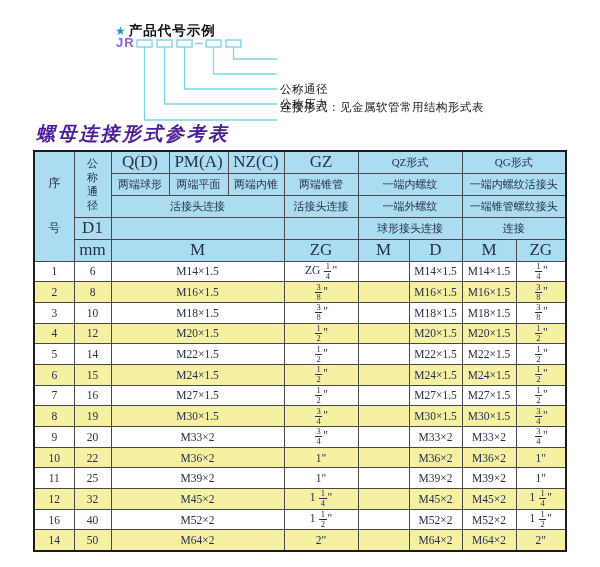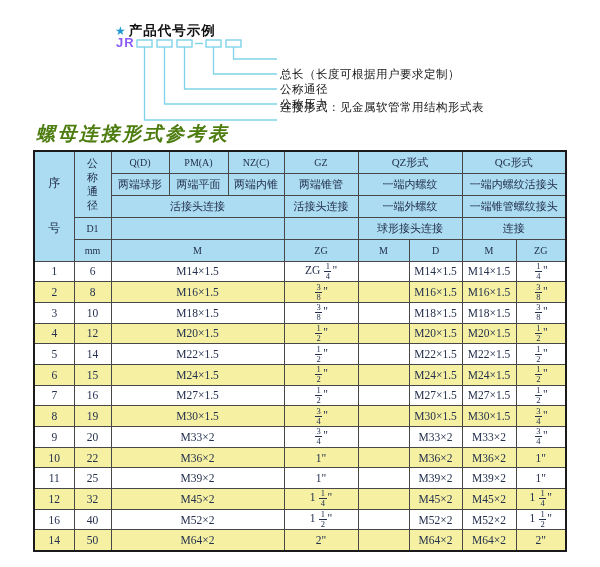--- a/index.html
+++ b/index.html
@@ -23,30 +23,30 @@
   .diagram-title{position:absolute;left:115px;top:22px;font-size:13.5px;font-weight:bold;
     font-family:"Liberation Sans","DejaVu Sans",sans-serif;letter-spacing:1px;color:#111;}
   .diagram-title .star{color:var(--star);margin-right:2px;font-size:12px;}
   .jr-prefix{position:absolute;left:116px;top:35px;font-size:13px;font-weight:bold;
     font-family:"Liberation Sans","DejaVu Sans",sans-serif;color:#8b5cf6;letter-spacing:1px;}
   .dlabel{position:absolute;left:280px;font-size:11.5px;color:#161616;white-space:nowrap;
     letter-spacing:0.5px;line-height:14px;}
 
   
   .table-title{position:absolute;left:36px;top:121px;font-size:19px;font-weight:bold;
-    letter-spacing:2.5px;color:#4d7c0f;font-style:italic;}
+    letter-spacing:2.5px;color:#4c1d95;font-style:italic;}
 
   
   table{position:absolute;left:33px;top:150px;width:532px;border-collapse:collapse;
     table-layout:fixed;font-size:11px;color:var(--text);}
   th,td{border:1px solid var(--border);text-align:center;vertical-align:middle;
     padding:0 1px;overflow:hidden;}
   table{border:2px solid var(--outer-border);}
   thead th{background:var(--header-bg);font-weight:normal;height:22px;font-size:11px;}
-  thead th.code{font-size:10px;margin-top:48px;}
+  thead th.code{font-size:17px;margin-top:48px;}
   tbody td{height:20.7px;background:#ffffff;font-size:11.5px;}
   tbody tr.alt td{background:var(--alt-row);}
   .vsplit{display:flex;flex-direction:column;align-items:center;justify-content:center;}
   .vsplit.serial{gap:28px;font-size:12px;}
   .vsplit.dn{gap:2px;font-size:11px;line-height:12px;}
 
   
   .frac{display:inline-flex;flex-direction:column;vertical-align:middle;
     line-height:1.05;font-size:8.5px;text-align:center;margin:0 1px;}
   .frac .fn{border-bottom:1px solid currentColor;padding:0 1.5px;}
@@ -70,21 +70,20 @@
       <g stroke="#7fd3e8" stroke-width="1.3" fill="none">
         <polyline points="233.5,47 233.5,59 277,59"></polyline>
         <polyline points="213.5,47 213.5,74 277,74"></polyline>
         <polyline points="184.5,47 184.5,89 277,89"></polyline>
         <polyline points="164.5,47 164.5,104 277,104"></polyline>
         <polyline points="144.5,47 144.5,120 277,120"></polyline>
       </g>
     </svg>
     <div class="diagram-title"><span class="star">★</span><span>产品代号示例</span></div>
     <div class="jr-prefix">JR</div>
-    <div class="dlabel" style="top:67px">总长（长度可根据用户要求定制）</div>
     <div class="dlabel" style="top:82px">公称通径</div>
     <div class="dlabel" style="top:97px">公称压力</div>
     <div class="dlabel" style="top:100px">连接形式：见金属软管常用结构形式表</div>
   </div>
 
   <h2 class="table-title">螺母连接形式参考表</h2>
 
   <table>
     <colgroup>
       <col style="width:40px">

